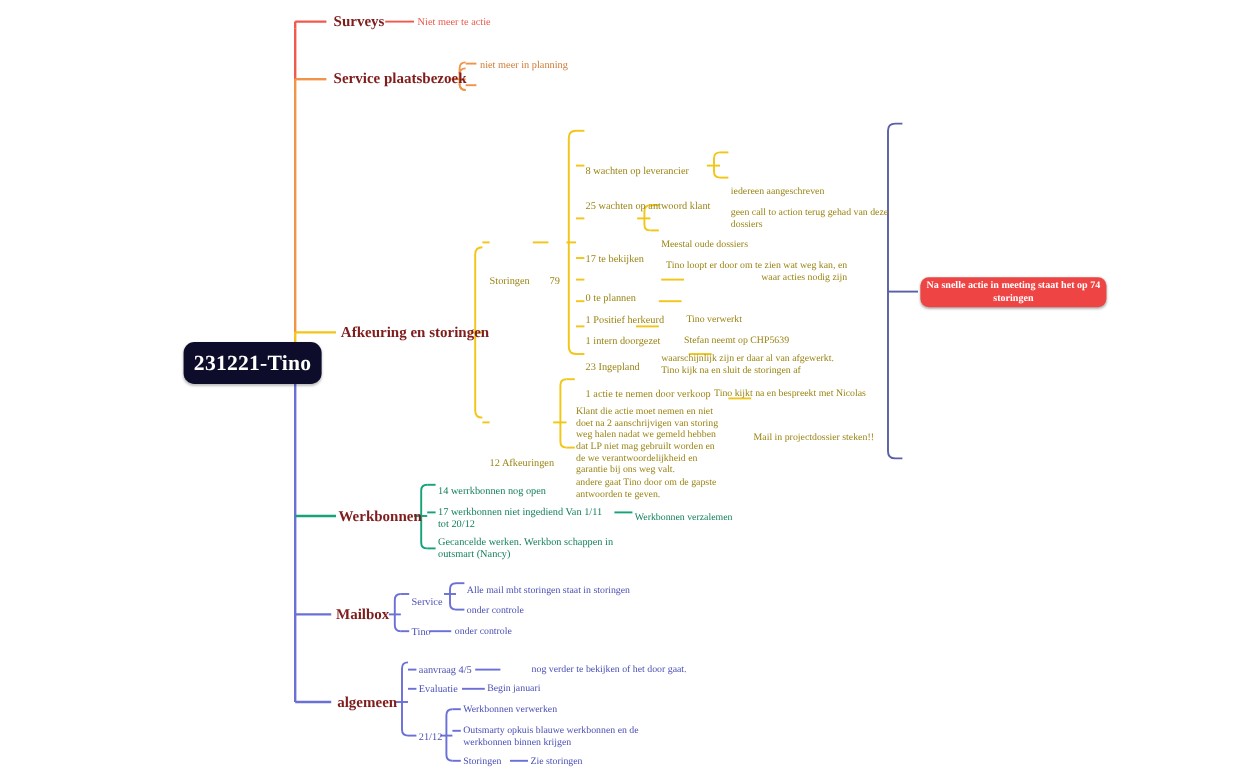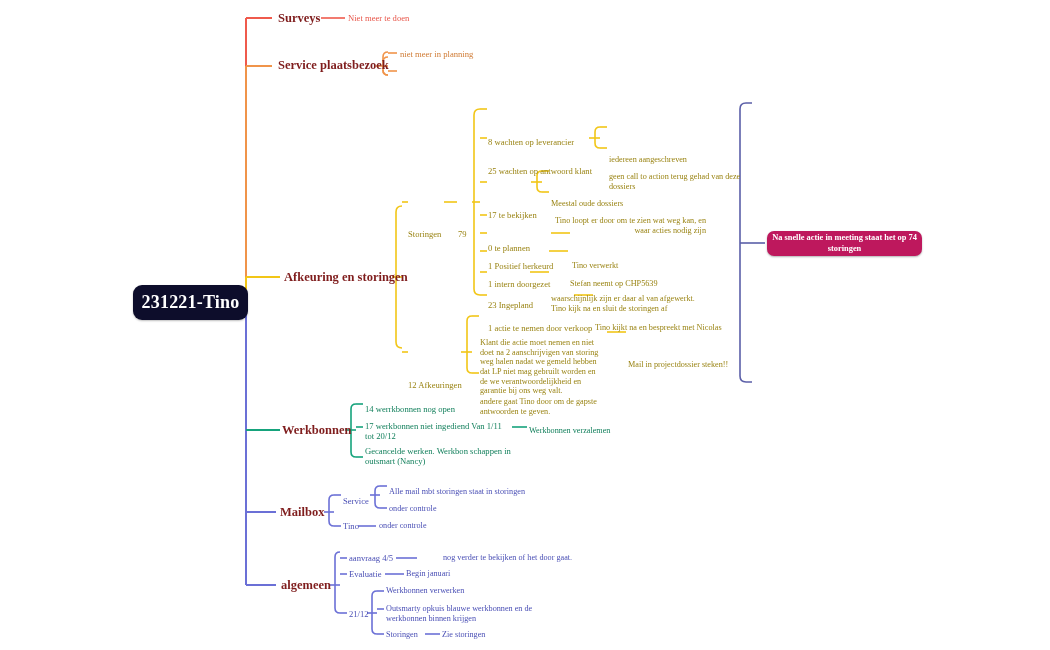--- a/index.html
+++ b/index.html
@@ -24,37 +24,38 @@
   .root {
     background: #0d0d2b;
     color: #ffffff;
     border-radius: 9px;
     font-size: 18px;
     font-weight: bold;
     letter-spacing: .2px;
     display: flex; align-items: center; justify-content: center;
     text-align: left;
     box-shadow: 0 1px 2px rgba(0,0,0,.25);
+    margin-left: 20px;
   }
 
   
   .l1 { font-size: 12.5px; color: #7f1d1d; font-weight: 600; }
 
   
   .l2 { font-size: 8.6px; }
   .l3 { font-size: 8.2px; }
 
   .c-red    { color: #e8564a; }
   .c-orange { color: #cf7a33; }
   .c-yellow { color: #9a8414; margin-top: 32px; }
   .c-green  { color: #14805d; }
   .c-blue   { color: #4a4fb5; }
 
   .callout {
-    background: #be185d;
+    background: #ef4444;
     color: #ffffff;
     border-radius: 7px;
     font-size: 8.4px;
     font-weight: bold;
     text-align: center;
     padding: 6px 0;
     display: flex; align-items: center; justify-content: center;
     line-height: 1.25;
     box-shadow: 0 1px 2px rgba(0,0,0,.3);
   }
@@ -164,21 +165,21 @@
     <path d="M377 591 q-5 0 -5 5 L372 629 q0 5 5 5" stroke="#6b70d6" stroke-width="1.6" fill="none"></path>
     <path d="M377 591 L384 591" stroke="#6b70d6" stroke-width="1.6" fill="none"></path>
     <path d="M377 609 L384 609" stroke="#6b70d6" stroke-width="1.6" fill="none"></path>
     <path d="M377 634 L384 634" stroke="#6b70d6" stroke-width="1.6" fill="none"></path>
     <path d="M425 634 L440 634" stroke="#6b70d6" stroke-width="1.6" fill="none"></path>
   </svg>
 
   <div class="node root" style="left:133px; top:285px; width:115px; height:35px;">231221-Tino</div>
 
   <div class="node l1" style="left:278px; top:11px;">Surveys</div>
-  <div class="node l2 c-red" style="left:348px; top:13px; width:150px;">Niet meer te doen</div>
+  <div class="node l2 c-red" style="left:348px; top:13px; width:150px;">Niet meer te actie</div>
 
   <div class="node l1" style="left:278px; top:58px;">Service plaatsbezoek</div>
   <div class="node l2 c-orange" style="left:400px; top:49px; width:160px;">niet meer in planning</div>
 
   <div class="node l1" style="left:284px; top:270px;">Afkeuring en storingen</div>
 
   <div class="node l2 c-yellow" style="left:408px; top:197px;">Storingen</div>
   <div class="node l2 c-yellow" style="left:458px; top:197px;">79</div>
 
   <div class="node l2 c-yellow" style="left:488px; top:105px; width:150px;">8 wachten op leverancier</div>

